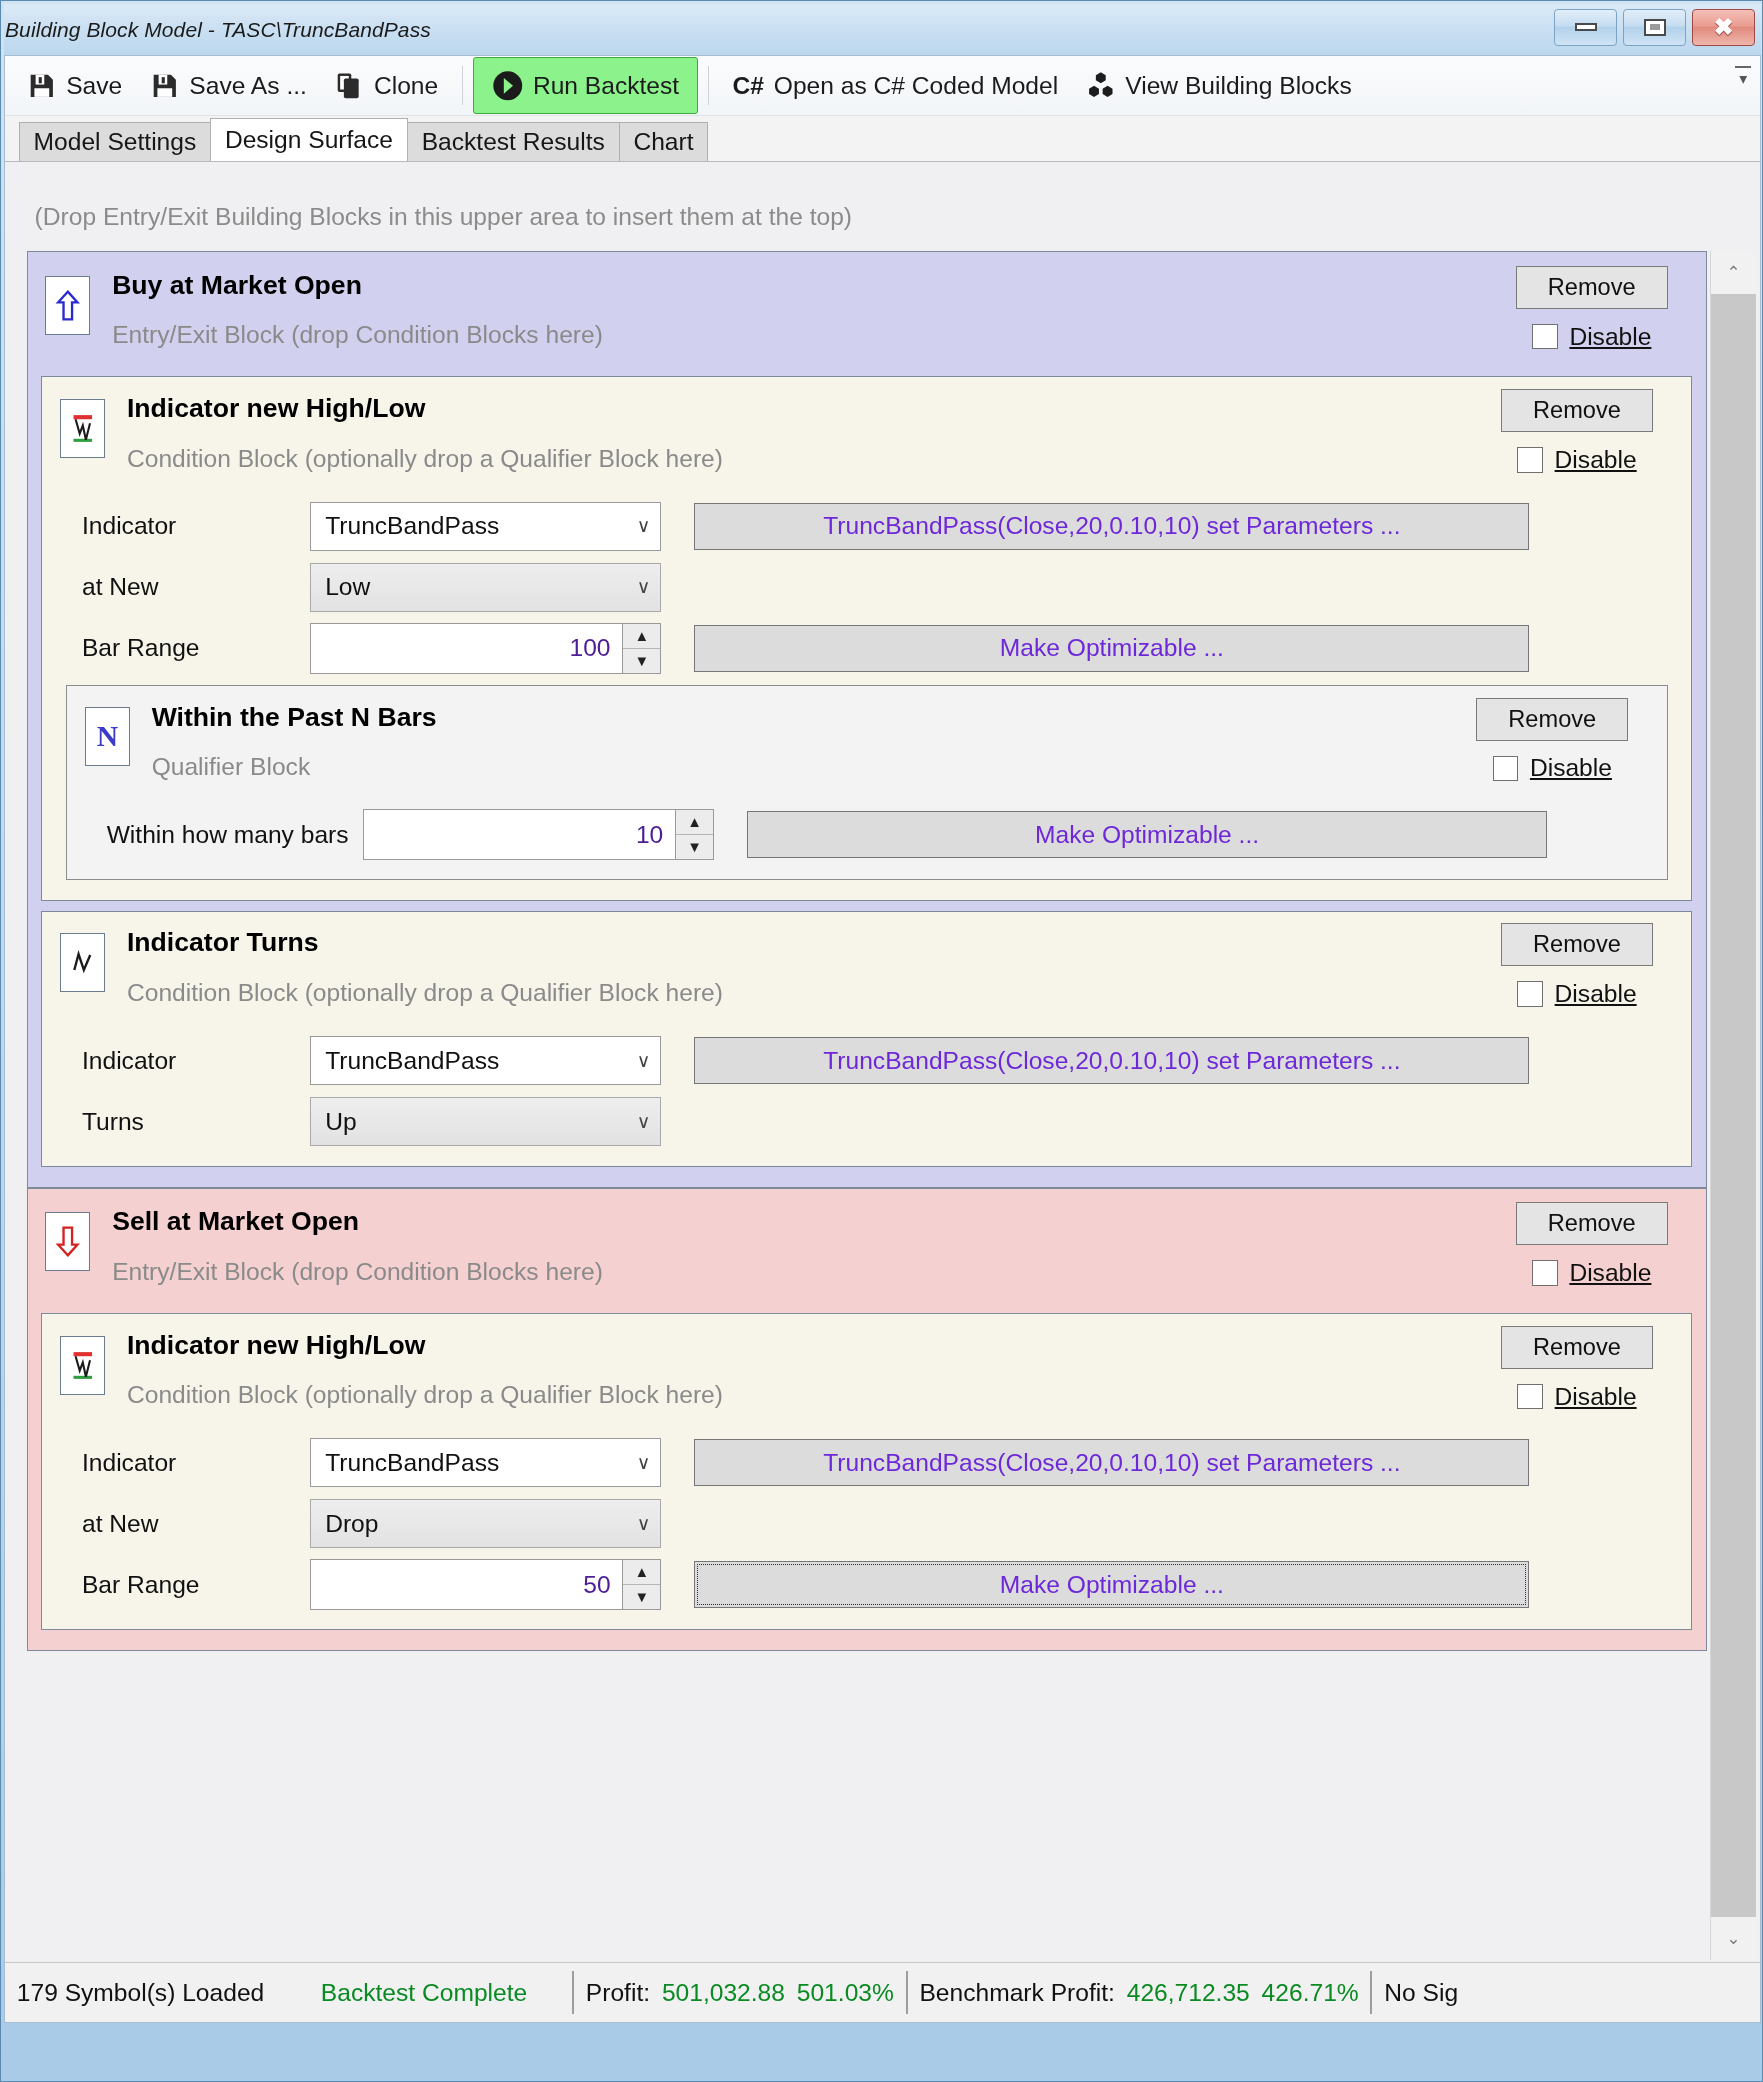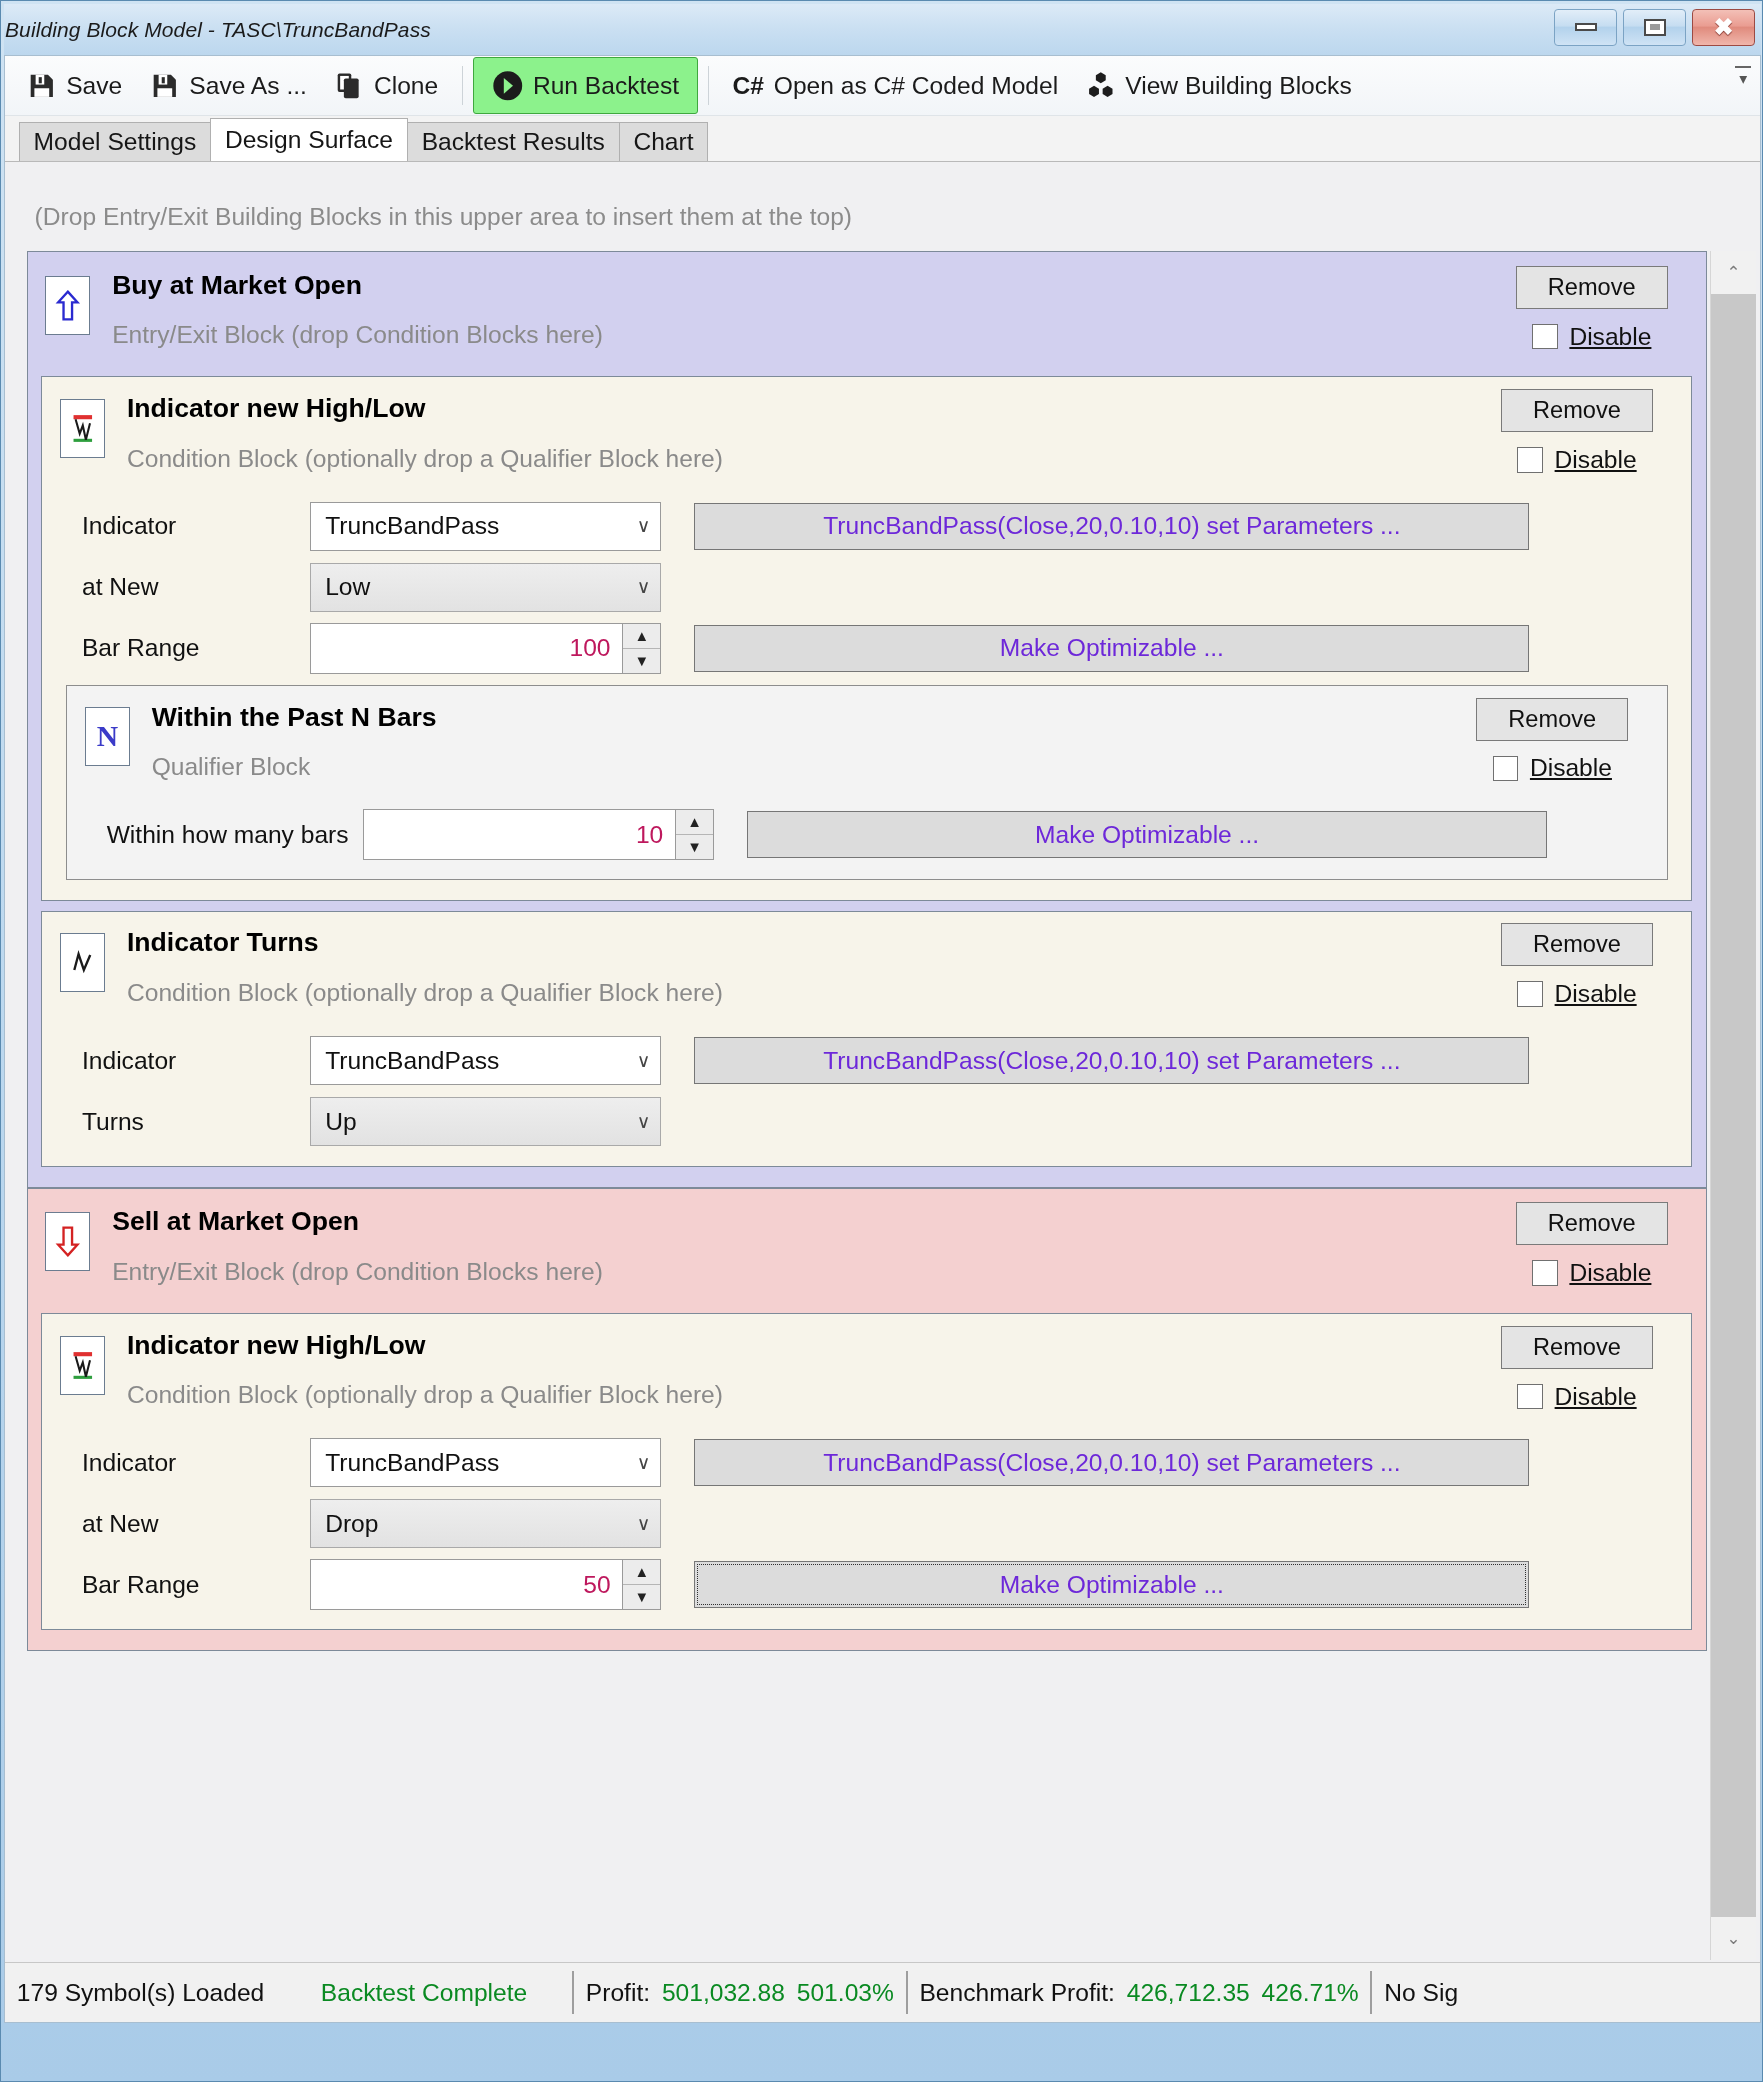--- a/index.html
+++ b/index.html
@@ -119,21 +119,21 @@
     width:351px;height:49px;box-sizing:border-box;border:1px solid #9a9a9a;
     background:#fff;display:flex;align-items:center;padding:0 9.9px 0 13.8px;
     font-size:24.6px;color:#111;position:relative;flex:none;
   }
   .combo.disabled{background:linear-gradient(180deg,#eeeeee 0%,#e2e2e2 100%);border:1px solid #a9a9a9;}
   .combo .caret{margin-left:auto;font-size:18.7px;color:#444;}
   .spin{
     width:351px;height:51px;box-sizing:border-box;border:1px solid #9a9a9a;background:#fff;
     display:flex;align-items:stretch;position:relative;flex:none;
   }
-  .spin .val{flex:1;display:flex;align-items:center;justify-content:flex-end;padding-right:11.8px;font-size:24.6px;color:#be185d;}
+  .spin .val{flex:1;display:flex;align-items:center;justify-content:flex-end;padding-right:11.8px;font-size:24.6px;color:#4c1d95;}
   .spin .arrows{width:37px;border-left:1px solid #9a9a9a;display:flex;flex-direction:column;background:#ececec;}
   .spin .arrows span{flex:1;display:flex;align-items:center;justify-content:center;font-size:14.8px;color:#222;}
   .spin .arrows span:first-child{border-bottom:1px solid #b5b5b5;}
   .gbtn{
     height:47px;background:#dcdcdc;border:1px solid #767676;box-sizing:border-box;
     display:flex;align-items:center;justify-content:center;font-size:24.6px;color:#6d28d9;
     margin-left:33px;flex:1;max-width:835px;
   }
   .gbtn.focus{outline:none;border:1px solid #767676;box-shadow:inset 0 0 0 2px #dcdcdc;background-image:none;}
   .gbtn.focus{position:relative;}

